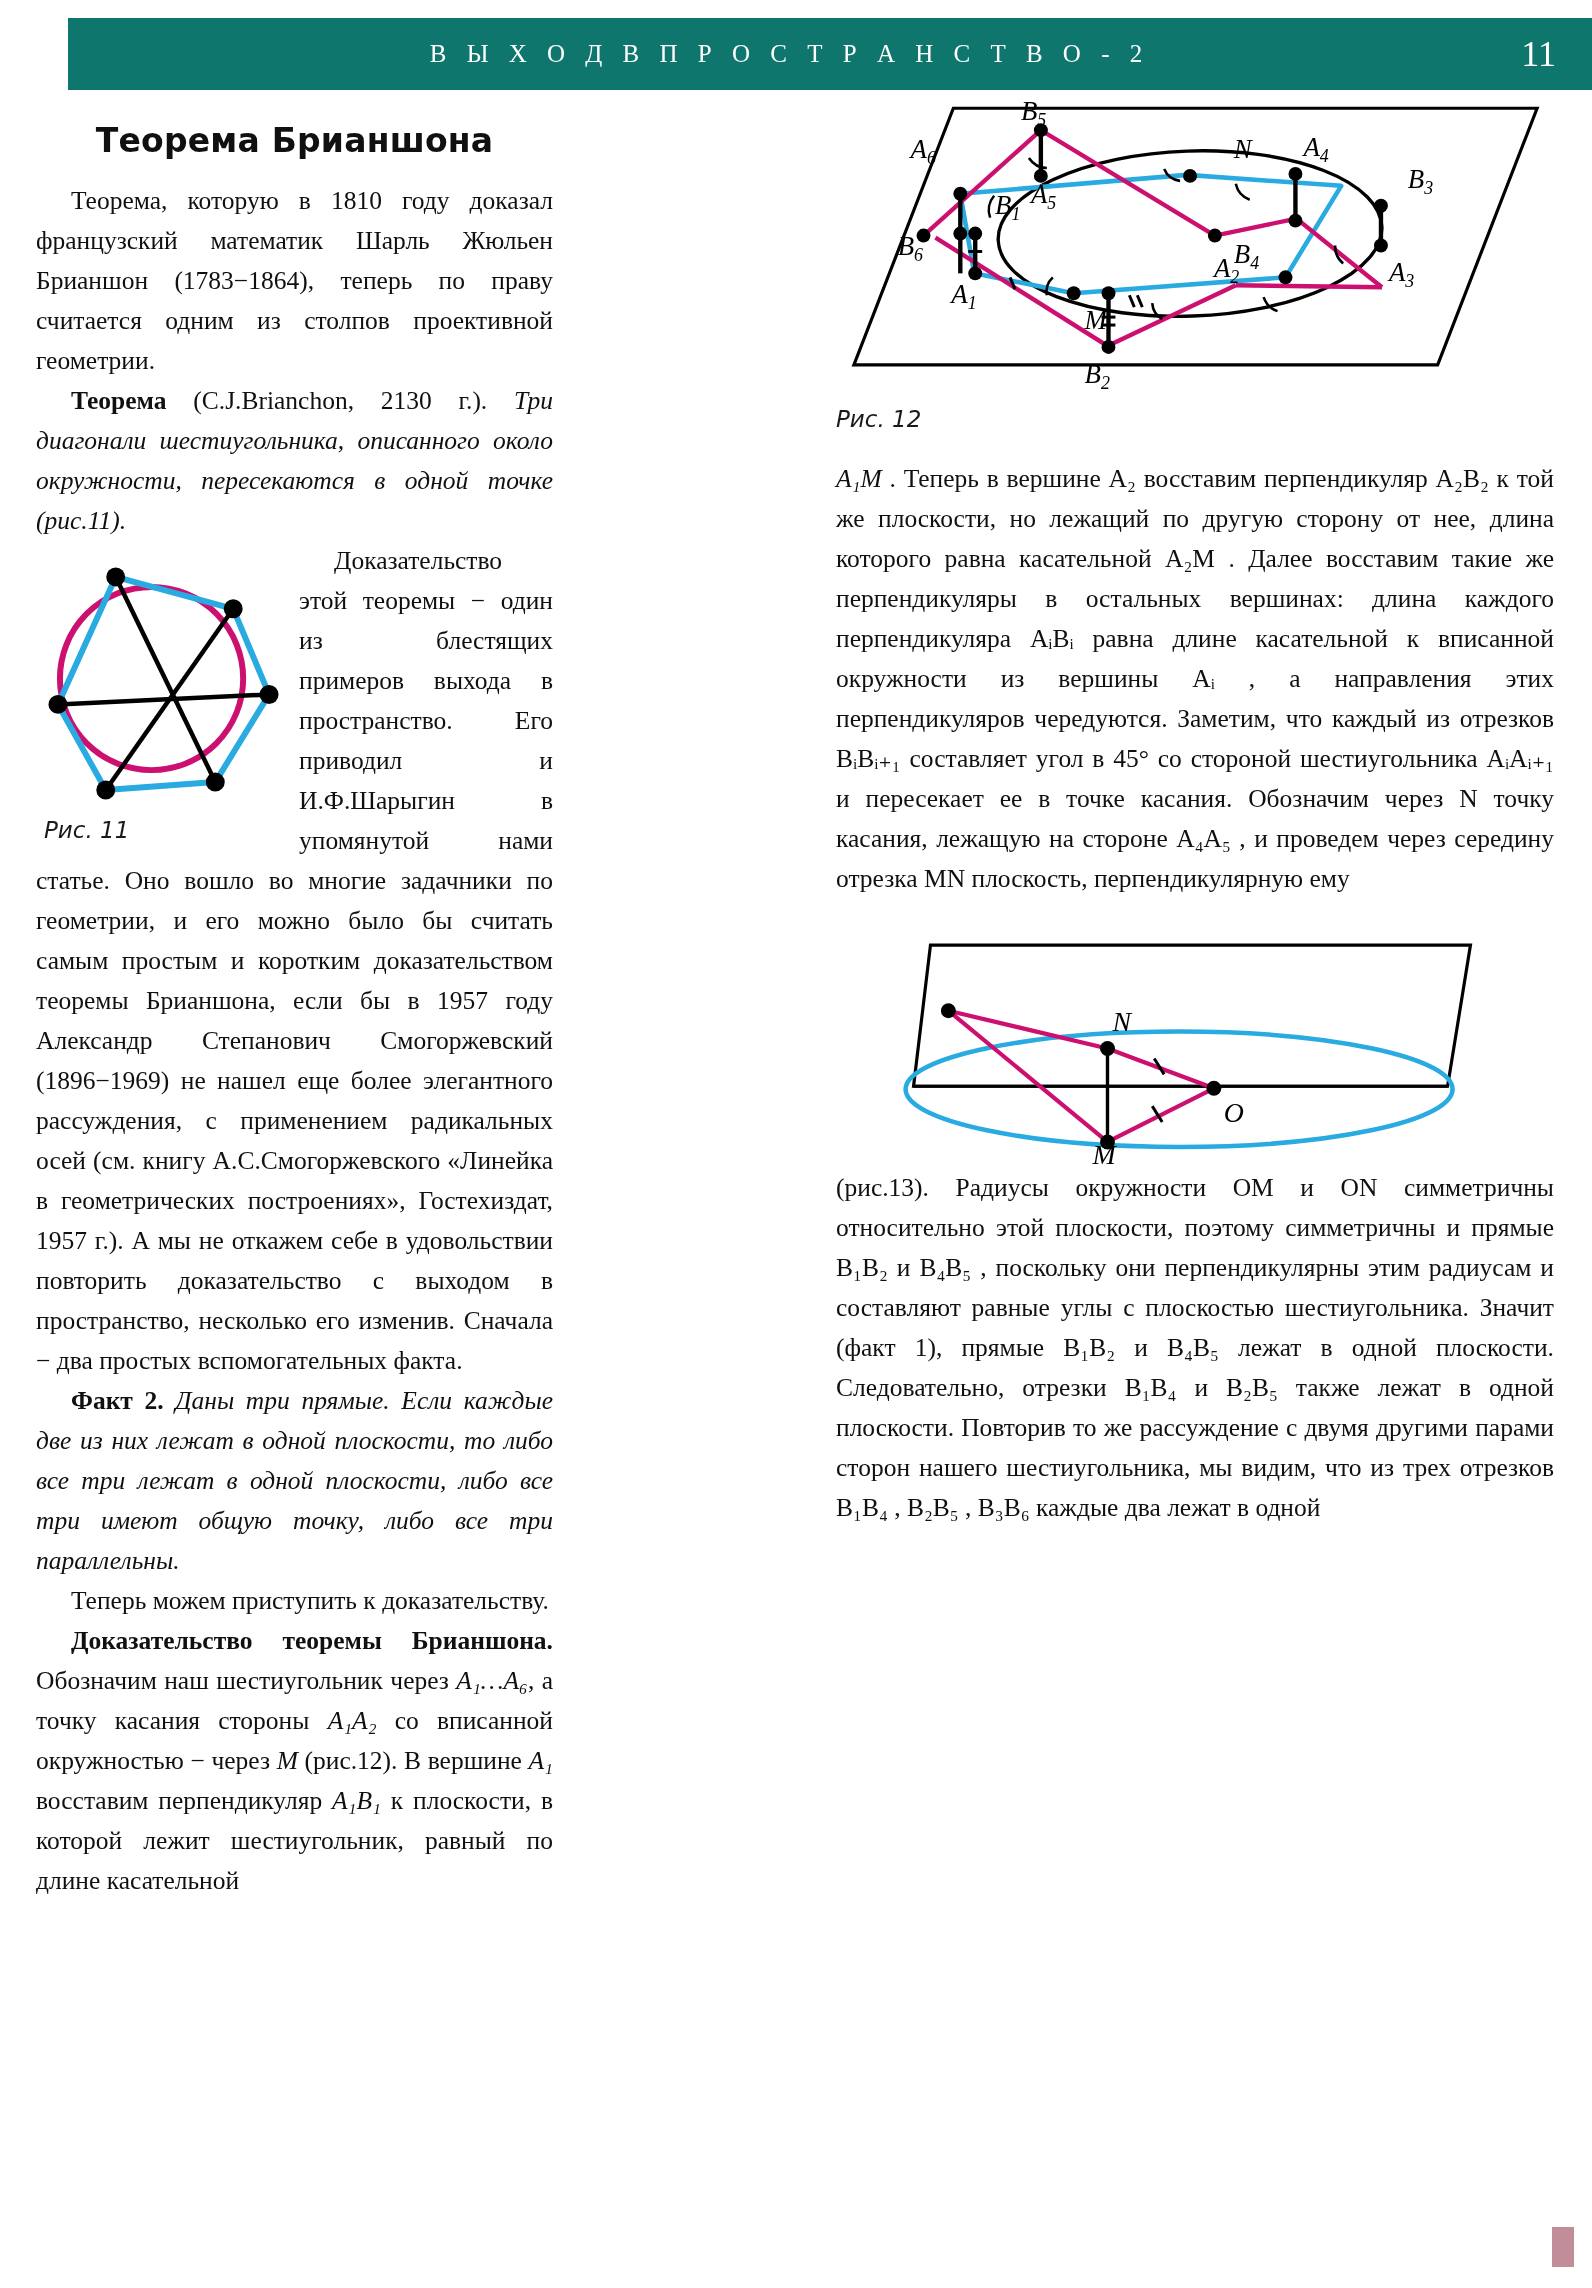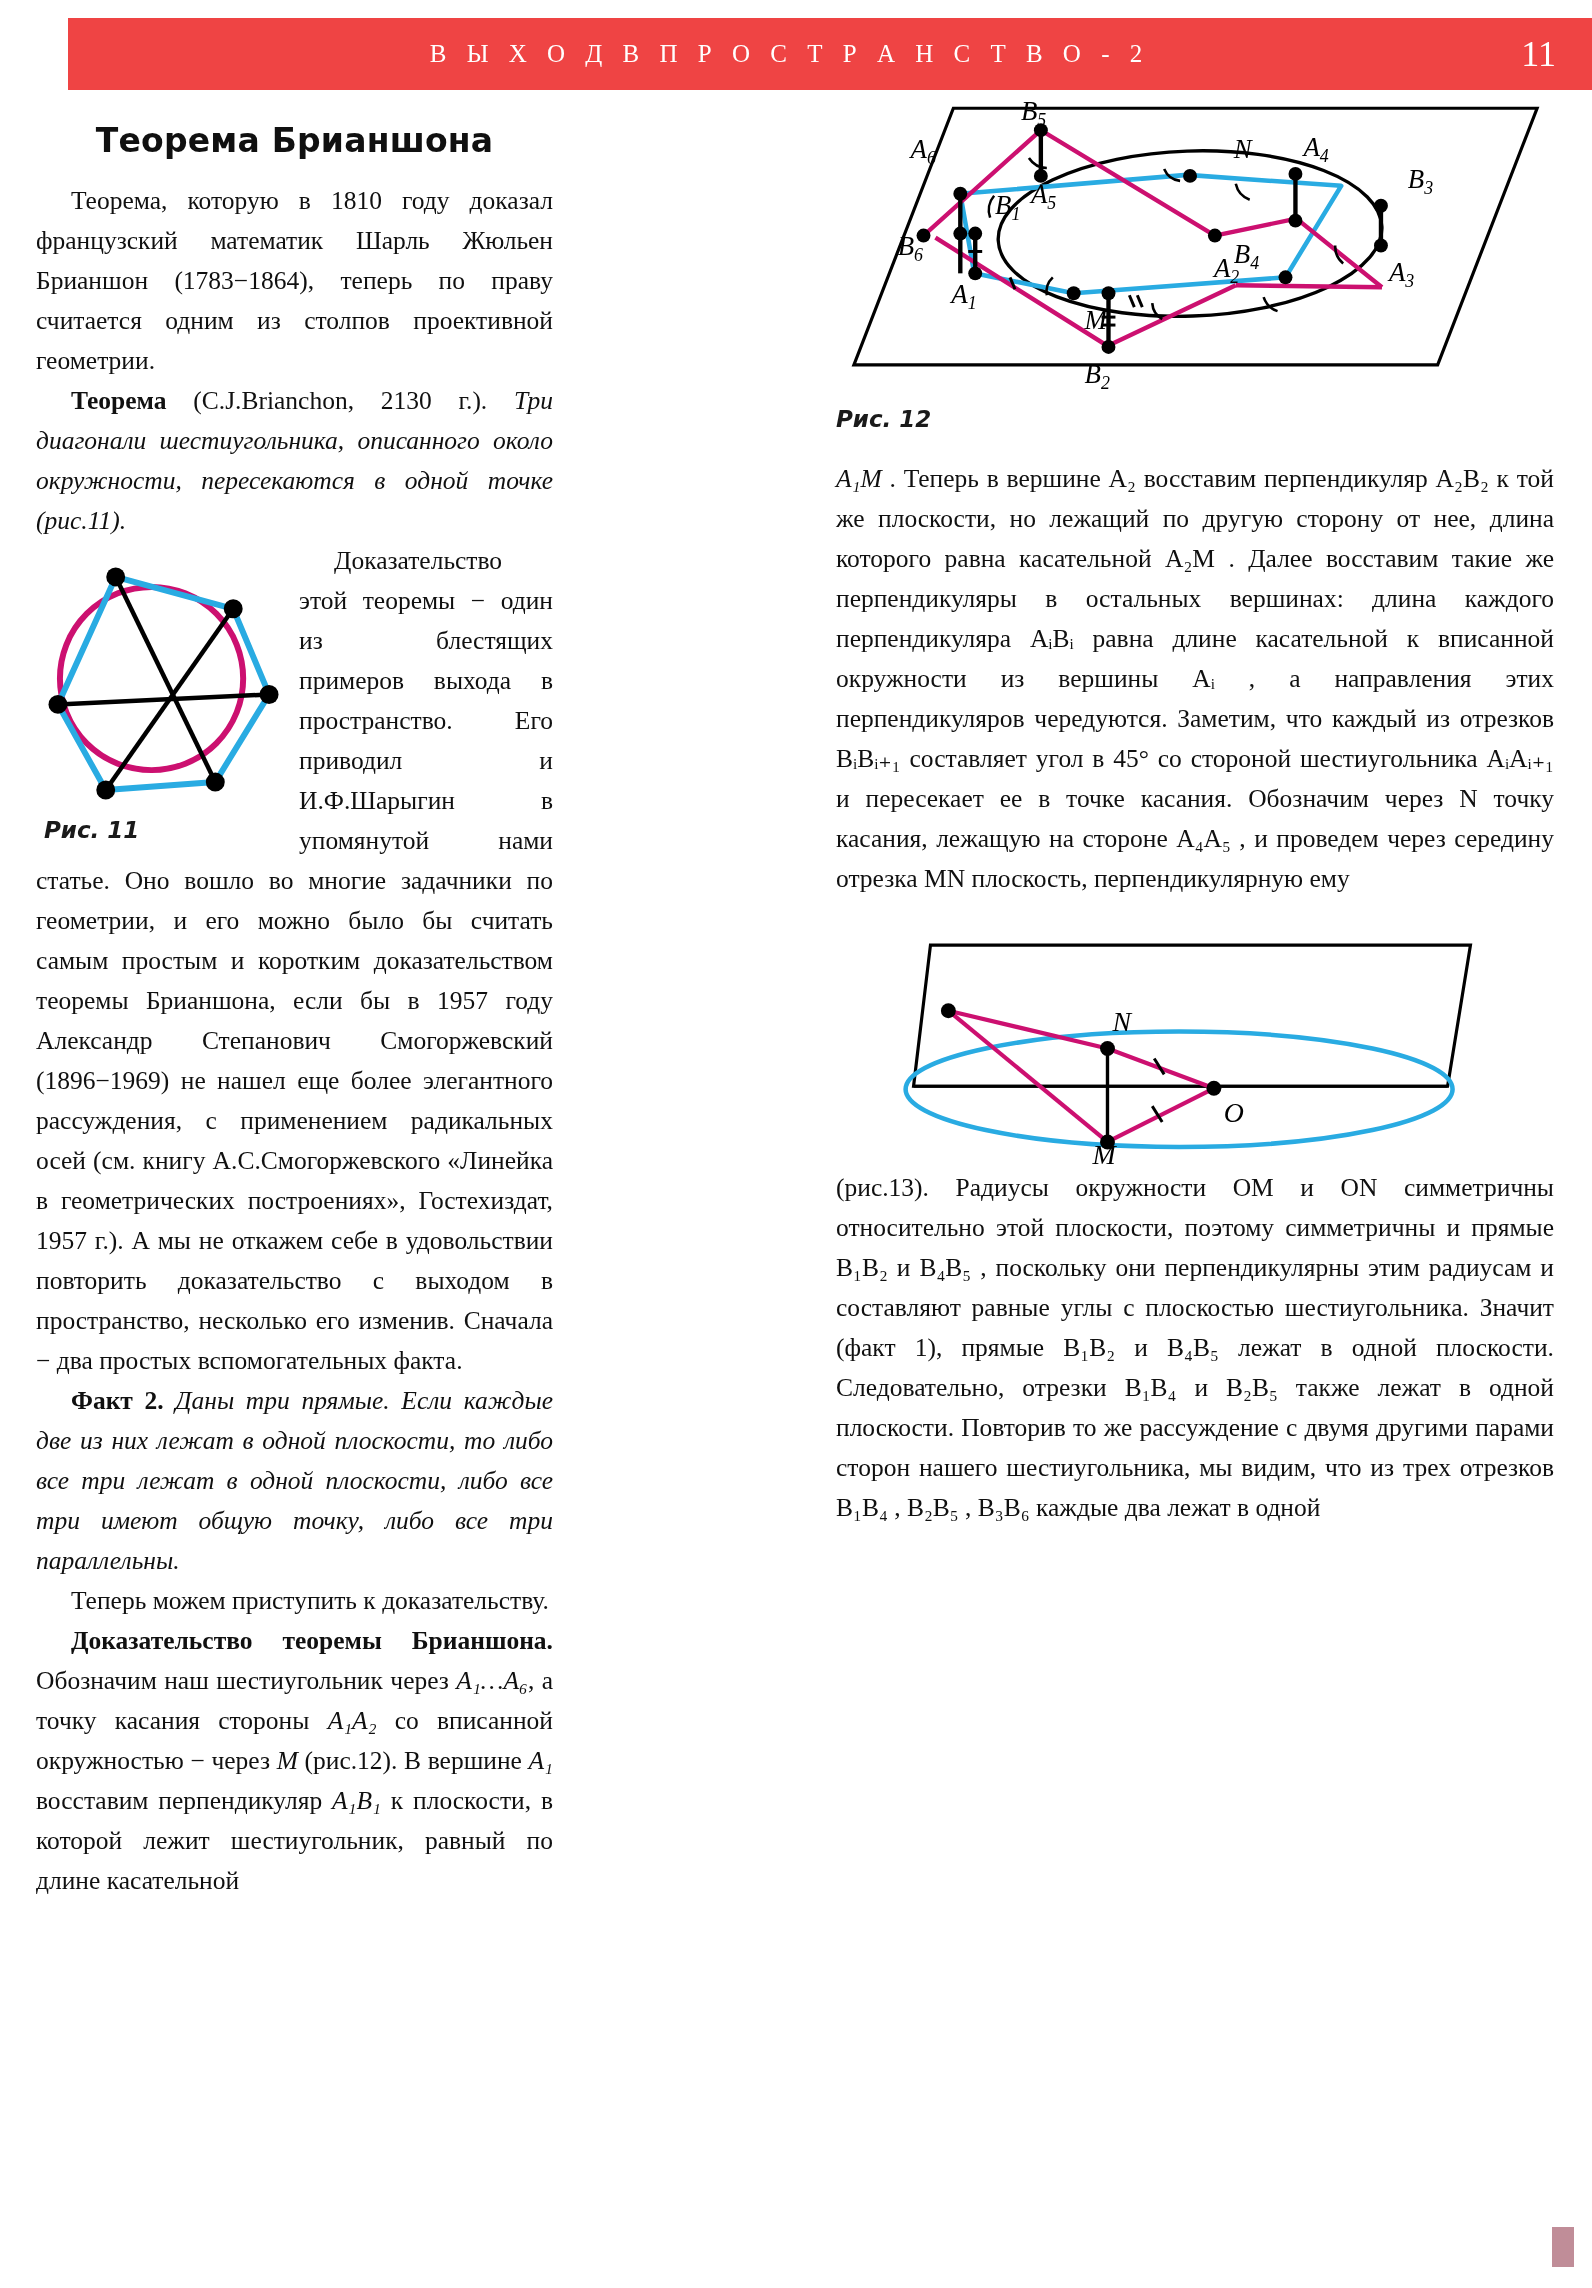--- a/index.html
+++ b/index.html
@@ -16,21 +16,21 @@
     overflow: hidden;
   }
 
   
   .header-band {
     position: absolute;
     left: 68px;
     top: 18px;
     width: 1524px;
     height: 72px;
-    background: #ef4444;
+    background: #0f766e;
   }
   .header-title {
     position: absolute;
     left: 0;
     top: 0;
     width: 1443px;
     height: 72px;
     line-height: 72px;
     text-align: center;
     color: #ffffff;
@@ -101,21 +101,20 @@
   i.it { font-style: italic; }
   .mathvar { font-style: italic; font-family: "Liberation Serif", "DejaVu Serif", serif; }
 
   .fig-caption {
     font-family: "DejaVu Sans", "Liberation Sans", sans-serif;
     font-style: italic;
     font-size: 23px;
     color: #1a1a1a;
     text-indent: 0;
     text-align: left;
-    font-weight: bold;
   }
 
   
   .fig11-float {
     float: left;
     width: 241px;
     height: 295px;
     margin: 6px 14px 2px 8px;
     shape-outside: margin-box;
   }

